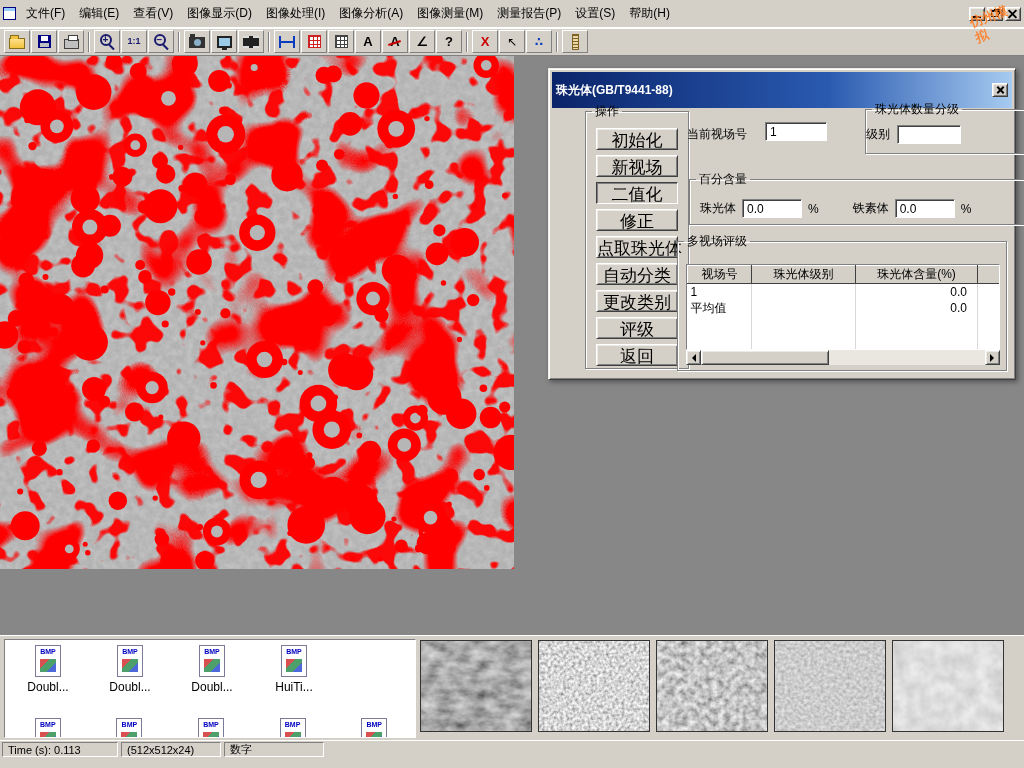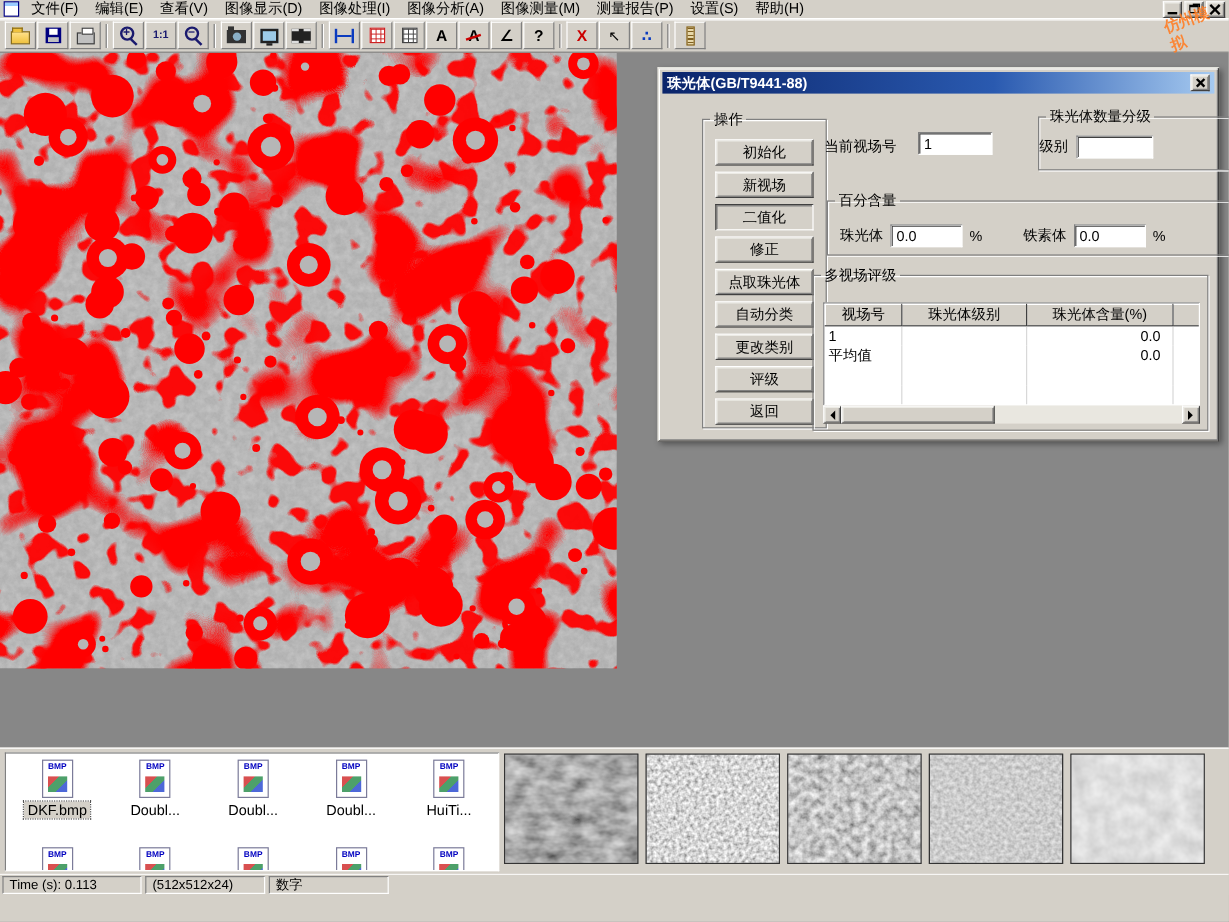--- a/index.html
+++ b/index.html
@@ -22,21 +22,21 @@
   .win-controls{display:flex;gap:2px;}
   .wbtn{width:16px;height:14px;display:flex;align-items:center;justify-content:center;padding:0;}
   .g-min{width:8px;height:2px;background:#000;margin-top:7px;}
   .g-max{width:9px;height:8px;border:1px solid #000;border-top:2px solid #000;}
   .g-rest{width:8px;height:7px;border:1px solid #000;border-top:2px solid #000;box-shadow:2px -2px 0 -1px #000;}
   .g-x{position:relative;width:10px;height:9px;}
   .g-x::before,.g-x::after{content:"";position:absolute;left:-1px;top:4px;width:11px;height:2px;background:#000;}
   .g-x::before{transform:rotate(45deg);} .g-x::after{transform:rotate(-45deg);}
 
   
-  .menubar{height:16px;background:var(--face);display:flex;align-items:center;padding:0 3px;
+  .menubar{height:28px;background:var(--face);display:flex;align-items:center;padding:0 3px;
     border-bottom:1px solid #fff;}
   .mdi-icon{width:13px;height:13px;background:#fff;border:1px solid #000080;margin-right:3px;
     background-image:linear-gradient(#9cf 3px,transparent 3px);}
   .menu-items{display:flex;align-items:center;}
   .menu-item{font-size:12px;padding:2px 7px;white-space:nowrap;}
   .mdi-controls{margin-left:auto;display:flex;gap:2px;}
 
   
   .toolbar{height:28px;background:var(--face);display:flex;align-items:center;padding:2px 4px;gap:1px;
     border-bottom:1px solid var(--sh);box-shadow:inset 0 1px 0 #fff;}
@@ -80,33 +80,33 @@
     background-image:repeating-linear-gradient(to bottom,#806020 0 1px,transparent 1px 3px);}
 
   
   .workspace{position:relative;height:579px;background:#878787;overflow:hidden;}
   .micrograph{position:absolute;left:0;top:0;width:514px;height:513px;display:block;}
 
   
   .dialog{position:absolute;left:548px;top:12px;width:468px;height:312px;background:var(--face);
     border:1px solid;border-color:var(--face-light) var(--dk) var(--dk) var(--face-light);
     box-shadow:inset 1px 1px 0 #fff,inset -1px -1px 0 var(--sh),2px 2px 5px rgba(0,0,0,.4);}
-  .dlg-title{position:absolute;left:3px;top:3px;right:3px;height:18px;
+  .dlg-title{position:absolute;left:3px;top:3px;right:3px;height:36px;
     background:linear-gradient(90deg,#0a246a 0%,#2a5ab0 60%,#a6caf0 100%);
     color:#fff;font-size:12px;font-weight:bold;display:flex;align-items:center;padding:0 4px;}
   .dlg-close{margin-left:auto;width:16px;height:14px;display:flex;align-items:center;justify-content:center;padding:0;}
   .dlg-close .g-x{width:8px;height:8px;}
   .dlg-close .g-x::before,.dlg-close .g-x::after{width:9px;top:3px;left:0;}
 
   fieldset.grp{border:1px solid var(--sh);box-shadow:1px 1px 0 #fff,inset 1px 1px 0 #fff;}
   fieldset.grp legend{font-size:12px;padding:0 3px;margin-left:6px;}
 
   .op-grp{position:absolute;left:12px;top:34px;width:104px;height:266px;margin-left:24px;}
   .op-buttons{display:flex;flex-direction:column;align-items:center;gap:5px;padding-top:8px;}
-  .op-btn{width:82px;height:22px;font-size:12px;white-space:nowrap;padding:0;}
+  .op-btn{width:82px;height:22px;font-size:17px;white-space:nowrap;padding:0;}
   .op-btn.pressed{border-color:var(--dk) #fff #fff var(--dk);box-shadow:inset 1px 1px 0 var(--sh);}
 
   .cf-label{position:absolute;left:138px;top:57px;font-size:12px;}
   .field{background:#fff;border:1px solid;border-color:var(--sh) #fff #fff var(--sh);
     box-shadow:inset 1px 1px 0 var(--dk);font-size:12px;padding:1px 4px;height:19px;}
   .cf-input{position:absolute;left:216px;top:53px;width:62px;}
 
   .grade-grp{position:absolute;left:316px;top:32px;width:186px;height:53px;}
   .grade-inner{display:flex;align-items:center;gap:7px;padding-top:7px;font-size:12px;}
   .grade-input{width:64px;}
@@ -612,27 +612,20 @@
               <span class="arr arr-r"></span>
             </button>
         </div>
       </fieldset>
     </div>
   </div>
 
   <div class="filepanel">
     <div class="filelist">
       <div class="file-row file-row1">
-          <div class="file-item selected">
-            <div class="bmp-icon">
-              <span class="bmp-badge">BMP</span>
-              <span class="bmp-art"></span>
-            </div>
-            <div class="file-label">DKF.bmp</div>
-          </div>
           <div class="file-item">
             <div class="bmp-icon">
               <span class="bmp-badge">BMP</span>
               <span class="bmp-art"></span>
             </div>
             <div class="file-label">Doubl...</div>
           </div>
           <div class="file-item">
             <div class="bmp-icon">
               <span class="bmp-badge">BMP</span>

